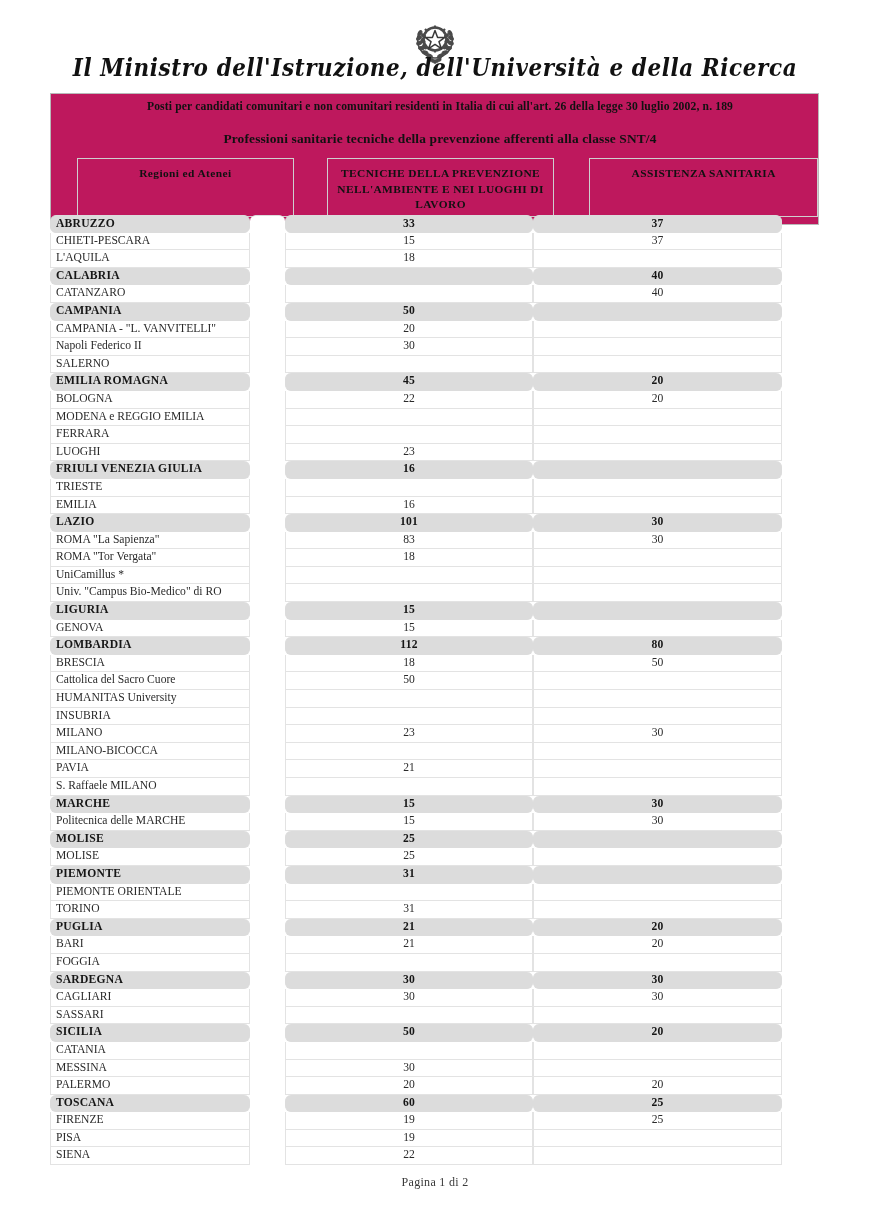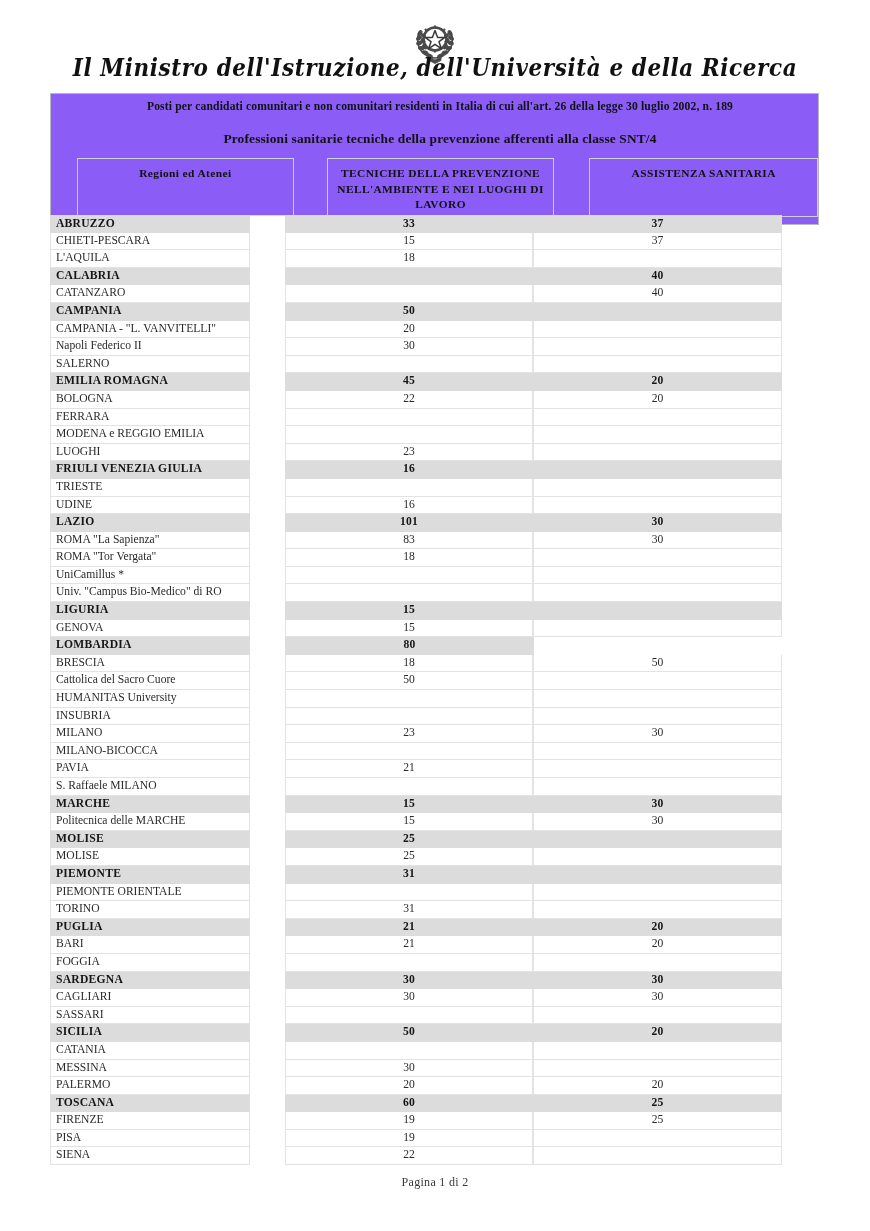--- a/index.html
+++ b/index.html
@@ -55,21 +55,21 @@
   }
 
   
   .frame {
     position: absolute;
     left: 50px;
     top: 93px;
     width: 769px;
     border: 1px solid #b9b9b9;
     box-sizing: border-box;
-    background: #8b5cf6;
+    background: #be185d;
     padding-left: 11px;
   }
 
   .subtitle-law {
     text-align: center;
     font-weight: bold;
     font-size: 11.6px;
     letter-spacing: 0.15px;
     padding: 6px 4px 5px 4px;
     line-height: 1.25;
@@ -153,20 +153,21 @@
     text-align: center;
   }
   .drow.region .cell {
     background: #dcdcdc;
     font-weight: bold;
     color: #161616;
     letter-spacing: 0.25px;
     border-bottom-color: #dcdcdc;
     border-left-color: #dcdcdc;
     border-right-color: #dcdcdc;
+    border-radius: 6px;
   }
   .drow.region .cell.spacer { background: #fff; }
   .drow.first .cell { border-top: 1px solid #e3e3e3; }
   .drow.region.first .cell { border-top-color: #dcdcdc; }
 
   
   .footer {
     position: absolute;
     left: 0;
     top: 1175px;
@@ -304,51 +305,51 @@
         <div class="cell v1">45</div>
         <div class="cell v2">20</div>
       </div>
       <div class="drow">
         <div class="cell name">BOLOGNA</div>
         <div class="cell spacer"></div>
         <div class="cell v1">22</div>
         <div class="cell v2">20</div>
       </div>
       <div class="drow">
+        <div class="cell name">MODENA e REGGIO EMILIA</div>
+        <div class="cell spacer"></div>
+        <div class="cell v1"></div>
+        <div class="cell v2"></div>
+      </div>
+      <div class="drow">
         <div class="cell name">FERRARA</div>
         <div class="cell spacer"></div>
         <div class="cell v1"></div>
         <div class="cell v2"></div>
       </div>
       <div class="drow">
-        <div class="cell name">MODENA e REGGIO EMILIA</div>
-        <div class="cell spacer"></div>
-        <div class="cell v1"></div>
-        <div class="cell v2"></div>
-      </div>
-      <div class="drow">
         <div class="cell name">LUOGHI</div>
         <div class="cell spacer"></div>
         <div class="cell v1">23</div>
         <div class="cell v2"></div>
       </div>
       <div class="drow region">
         <div class="cell name">FRIULI VENEZIA GIULIA</div>
         <div class="cell spacer"></div>
         <div class="cell v1">16</div>
         <div class="cell v2"></div>
       </div>
       <div class="drow">
         <div class="cell name">TRIESTE</div>
         <div class="cell spacer"></div>
         <div class="cell v1"></div>
         <div class="cell v2"></div>
       </div>
       <div class="drow">
-        <div class="cell name">UDINE</div>
+        <div class="cell name">EMILIA</div>
         <div class="cell spacer"></div>
         <div class="cell v1">16</div>
         <div class="cell v2"></div>
       </div>
       <div class="drow region">
         <div class="cell name">LAZIO</div>
         <div class="cell spacer"></div>
         <div class="cell v1">101</div>
         <div class="cell v2">30</div>
       </div>
@@ -384,20 +385,21 @@
       </div>
       <div class="drow">
         <div class="cell name">GENOVA</div>
         <div class="cell spacer"></div>
         <div class="cell v1">15</div>
         <div class="cell v2"></div>
       </div>
       <div class="drow region">
         <div class="cell name">LOMBARDIA</div>
         <div class="cell spacer"></div>
+        <div class="cell v1">112</div>
         <div class="cell v2">80</div>
       </div>
       <div class="drow">
         <div class="cell name">BRESCIA</div>
         <div class="cell spacer"></div>
         <div class="cell v1">18</div>
         <div class="cell v2">50</div>
       </div>
       <div class="drow">
         <div class="cell name">Cattolica del Sacro Cuore</div>

